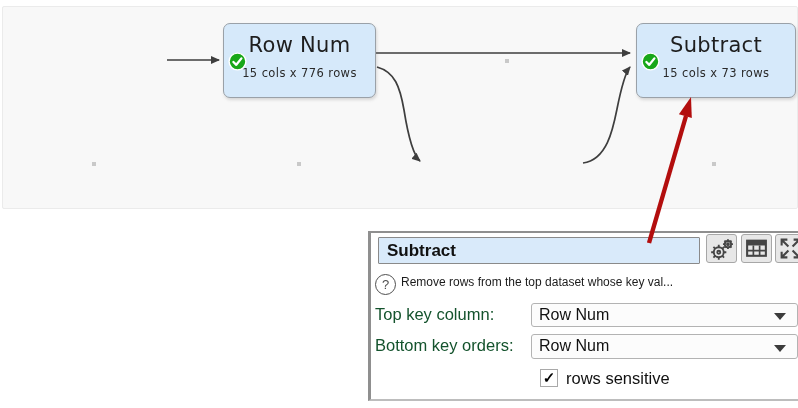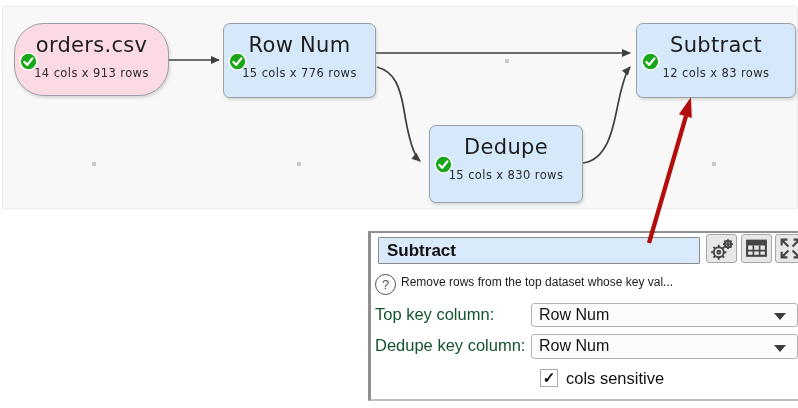--- a/index.html
+++ b/index.html
@@ -68,54 +68,38 @@
         <marker id="ah" markerUnits="userSpaceOnUse" markerWidth="9" markerHeight="8" refX="8" refY="4" orient="auto">
           <polygon points="0,0 9,4 0,8" fill="#3e3e3e"></polygon>
         </marker>
       </defs>
       <path d="M164,53 H216" stroke="#3e3e3e" stroke-width="1.7" fill="none" marker-end="url(#ah)"></path>
       <path d="M373,46 H627" stroke="#3e3e3e" stroke-width="1.7" fill="none" marker-end="url(#ah)"></path>
       <path d="M374,60 C392,65 397,80 401,103 C405,128 410,148 417,154" stroke="#3e3e3e" stroke-width="1.7" fill="none" marker-end="url(#ah)"></path>
       <path d="M580,156 C604,153 610,122 614,102 C618,82 622,66 627,60" stroke="#3e3e3e" stroke-width="1.7" fill="none" marker-end="url(#ah)"></path>
     </svg>
 
-    <div class="node node-pink" style="left:11px;top:16px;width:155px;height:73px;">
-      <svg class="check-badge" viewBox="0 0 19 19">
-        <circle cx="9.5" cy="9.5" r="8.4" fill="#18a718" stroke="#ffffff" stroke-width="1.4"></circle>
-        <polyline points="5.4,10 8.3,12.8 13.4,6.4" fill="none" stroke="#ffffff" stroke-width="2.3" stroke-linecap="round" stroke-linejoin="round"></polyline>
-      </svg>
-      <div class="node-title">orders.csv</div>
-      <div class="node-stats">14 cols x 913 rows</div>
-    </div>
 
     <div class="node node-blue" style="left:220px;top:16px;width:153px;height:75px;">
       <svg class="check-badge" viewBox="0 0 19 19">
         <circle cx="9.5" cy="9.5" r="8.4" fill="#18a718" stroke="#ffffff" stroke-width="1.4"></circle>
         <polyline points="5.4,10 8.3,12.8 13.4,6.4" fill="none" stroke="#ffffff" stroke-width="2.3" stroke-linecap="round" stroke-linejoin="round"></polyline>
       </svg>
       <div class="node-title">Row Num</div>
       <div class="node-stats">15 cols x 776 rows</div>
     </div>
 
-    <div class="node node-blue" style="left:426px;top:118px;width:154px;height:78px;">
-      <svg class="check-badge" style="top:29px" viewBox="0 0 19 19">
-        <circle cx="9.5" cy="9.5" r="8.4" fill="#18a718" stroke="#ffffff" stroke-width="1.4"></circle>
-        <polyline points="5.4,10 8.3,12.8 13.4,6.4" fill="none" stroke="#ffffff" stroke-width="2.3" stroke-linecap="round" stroke-linejoin="round"></polyline>
-      </svg>
-      <div class="node-title">Dedupe</div>
-      <div class="node-stats">15 cols x 830 rows</div>
-    </div>
 
     <div class="node node-blue" style="left:633px;top:16px;width:160px;height:75px;">
       <svg class="check-badge" viewBox="0 0 19 19">
         <circle cx="9.5" cy="9.5" r="8.4" fill="#18a718" stroke="#ffffff" stroke-width="1.4"></circle>
         <polyline points="5.4,10 8.3,12.8 13.4,6.4" fill="none" stroke="#ffffff" stroke-width="2.3" stroke-linecap="round" stroke-linejoin="round"></polyline>
       </svg>
       <div class="node-title">Subtract</div>
-      <div class="node-stats">12 cols x 83 rows</div>
+      <div class="node-stats">15 cols x 73 rows</div>
     </div>
   </div>
 
   <div id="panel">
     <input id="panel-title" type="text" value="Subtract" style="">
 
     <div class="tool-btn" style="left:335px;">
       <svg width="26" height="26" viewBox="0 0 24 24">
         <g stroke="#454545" stroke-width="1.7" fill="none">
           <circle cx="9" cy="15" r="4.6"></circle>
@@ -149,28 +133,28 @@
 
     <div class="help-circle">?</div>
     <div class="desc-text">Remove rows from the top dataset whose key val...</div>
 
     <div class="field-label" style="top:72px;">Top key column:</div>
     <div class="dropdown" style="top:70px;">
       <span>Row Num</span>
       <span class="dd-arrow"></span>
     </div>
 
-    <div class="field-label" style="top:103px;">Dedupe key column:</div>
+    <div class="field-label" style="top:103px;">Bottom key orders:</div>
     <div class="dropdown" style="top:101px;height:25px;">
       <span>Row Num</span>
       <span class="dd-arrow" style="top:10px;"></span>
     </div>
 
     <div class="checkbox">✓</div>
-    <div class="checkbox-label">cols sensitive</div>
+    <div class="checkbox-label">rows sensitive</div>
   </div>
 
   <svg id="annot" width="798" height="408">
     <line x1="649" y1="243" x2="686" y2="116" stroke="#b30e0e" stroke-width="4.4"></line>
     <polygon points="691,97 691.8,118.1 678.9,114.3" fill="#b30e0e"></polygon>
   </svg>
 
 </div>
 
 </body></html>

